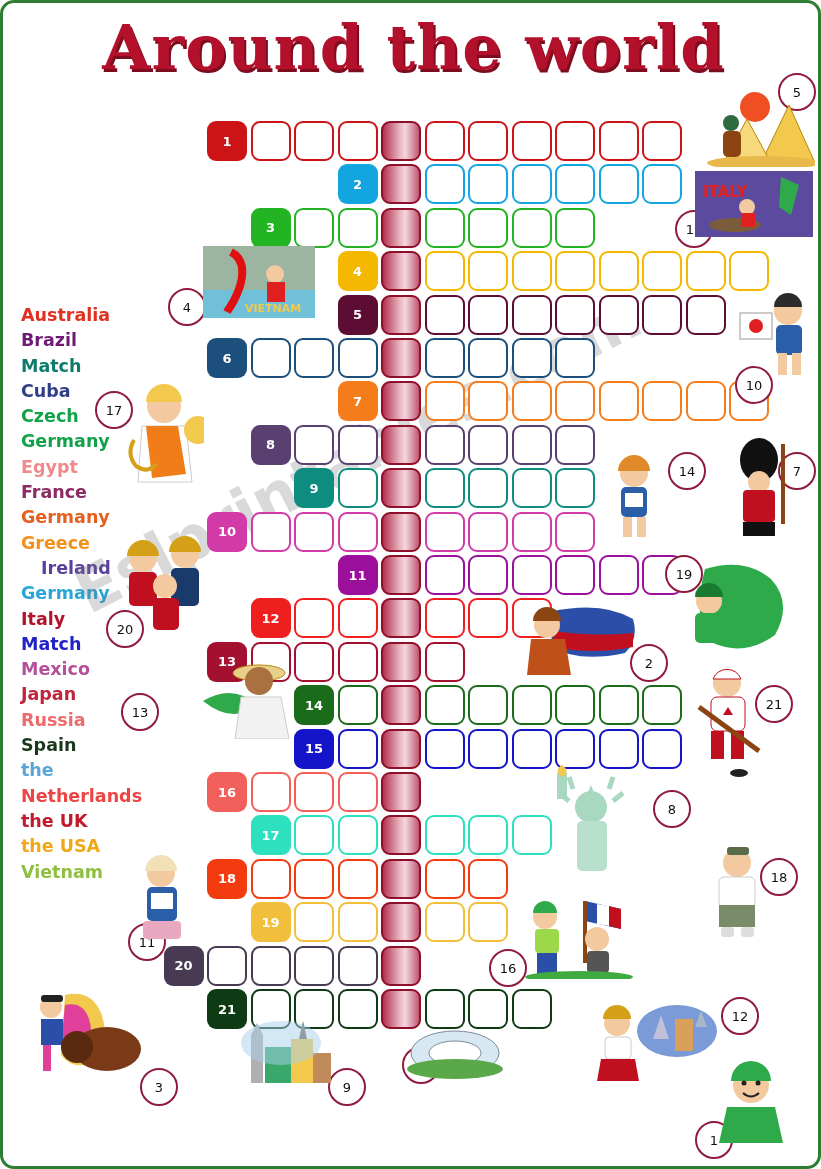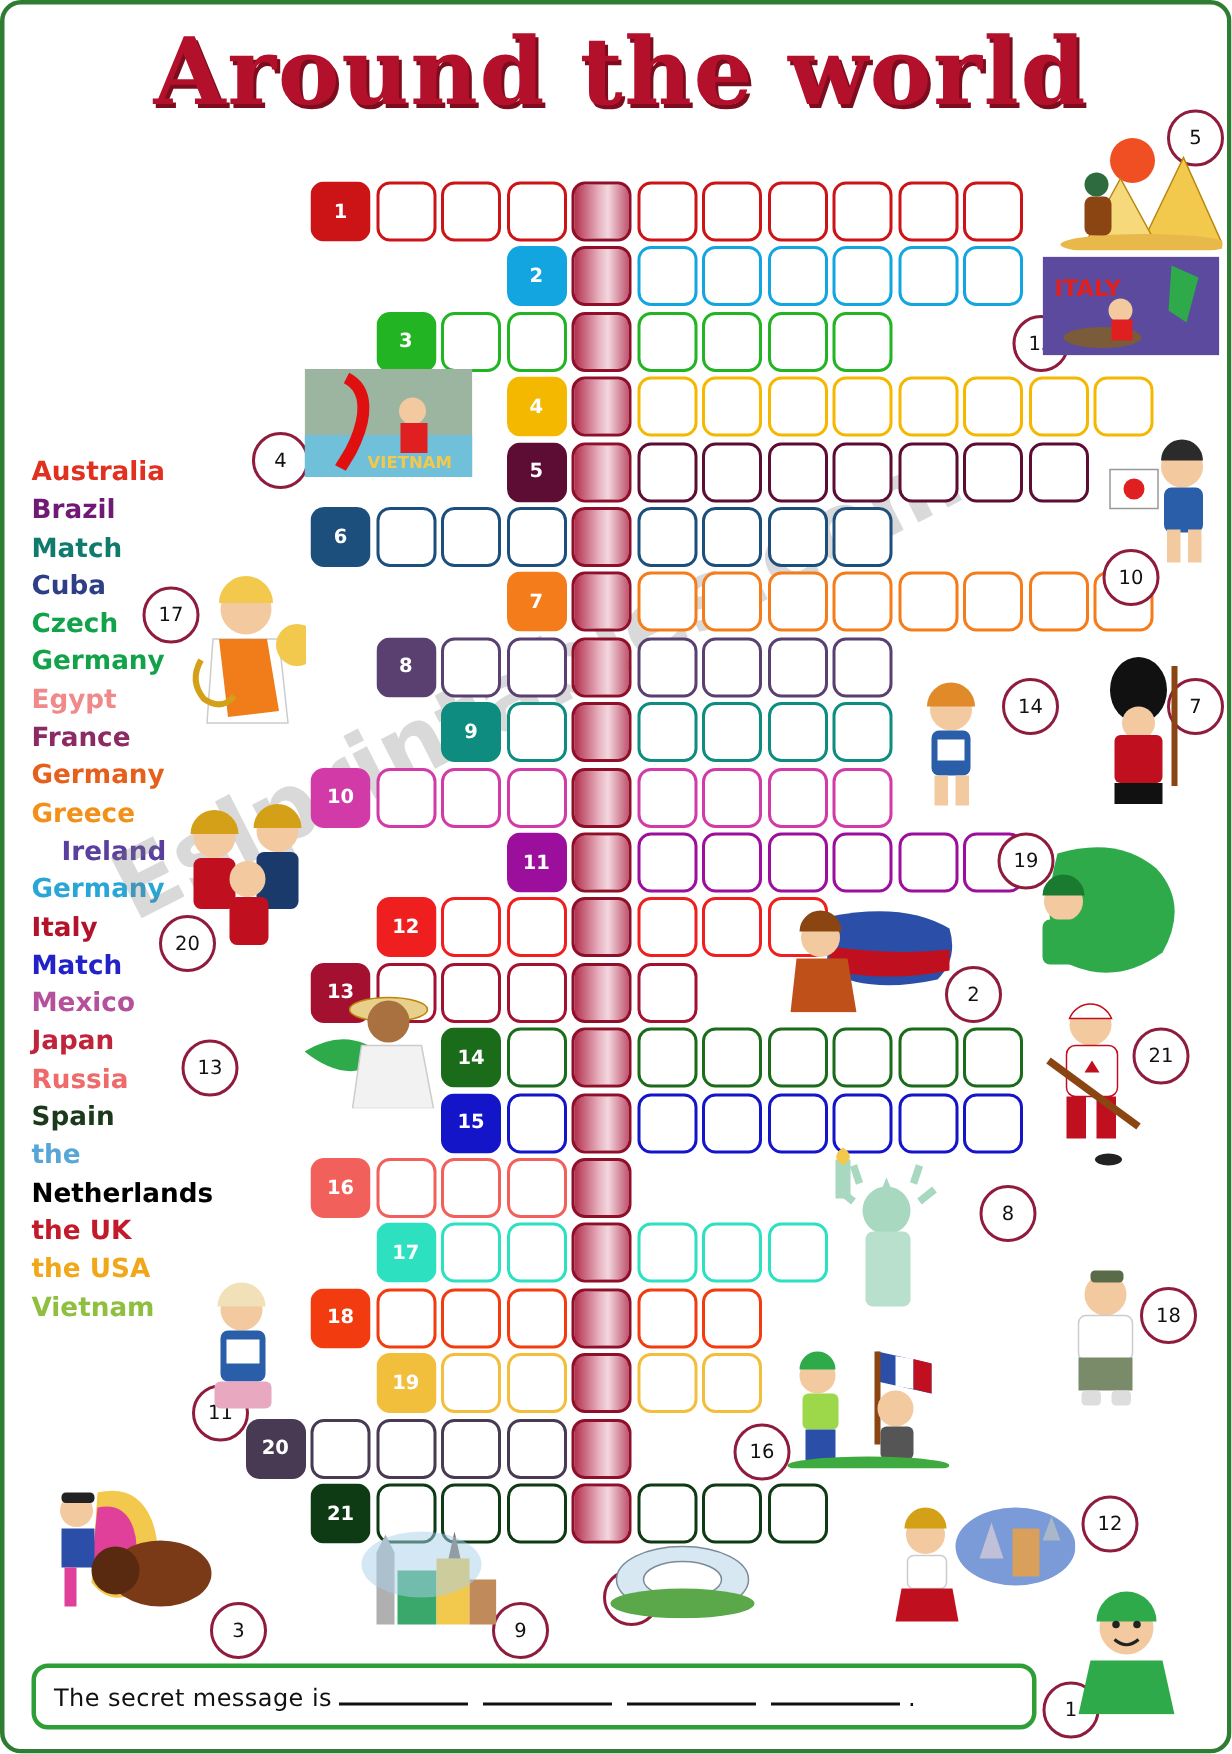--- a/index.html
+++ b/index.html
@@ -101,21 +101,21 @@
       <div style="color: rgb(242, 144, 25);">Greece</div>
       <div style="color: rgb(90, 63, 158); margin-left: 20px;">Ireland</div>
       <div style="color: rgb(42, 166, 214);">Germany</div>
       <div style="color: rgb(179, 18, 42);">Italy</div>
       <div style="color: rgb(34, 34, 200);">Match</div>
       <div style="color: rgb(181, 80, 155);">Mexico</div>
       <div style="color: rgb(192, 36, 58);">Japan</div>
       <div style="color: rgb(239, 106, 106);">Russia</div>
       <div style="color: rgb(27, 58, 27);">Spain</div>
       <div style="color: rgb(88, 166, 216);">the</div>
-      <div style="color: #000000;">Netherlands</div>
+      <div style="color: #ef4444;">Netherlands</div>
       <div style="color: rgb(194, 26, 42);">the UK</div>
       <div style="color: rgb(240, 167, 25);">the USA</div>
       <div style="color: rgb(143, 191, 63);">Vietnam</div>
     </div>
 
   <div class="wm">Eslprintables.com</div>
 
   <div id="grid">
       <div class="cell num" style="top: 118px; left: 204px; background: rgb(204, 20, 23);">1</div>
       <div class="cell" style="top: 118px; left: 247.5px; border-color: rgb(204, 20, 23);"></div>
@@ -279,25 +279,20 @@
       <div class="cell num" style="top: 986px; left: 204px; background: rgb(14, 58, 20);">21</div>
       <div class="cell" style="top: 986px; left: 247.5px; border-color: rgb(14, 58, 20);"></div>
       <div class="cell" style="top: 986px; left: 291px; border-color: rgb(14, 58, 20);"></div>
       <div class="cell" style="top: 986px; left: 334.5px; border-color: rgb(14, 58, 20);"></div>
       <div class="cell hl" style="top: 986px; left: 378px;"></div>
       <div class="cell" style="top: 986px; left: 421.5px; border-color: rgb(14, 58, 20);"></div>
       <div class="cell" style="top: 986px; left: 465px; border-color: rgb(14, 58, 20);"></div>
       <div class="cell" style="top: 986px; left: 508.5px; border-color: rgb(14, 58, 20);"></div>
     </div>
 
-  <div class="secret">
-    <span>The secret message is</span>
-    <span id="secret-blanks"><span class="blank"></span><span class="blank"></span><span class="blank"></span><span class="blank"></span></span>
-    <span>.</span>
-  </div>
 
 <div class="circ" style="left: 775px; top: 70px;">5</div>
     <div class="circ" style="left: 672px; top: 207px;">15</div>
     <div class="circ" style="left: 165px; top: 285px;">4</div>
     <div class="circ" style="left: 732px; top: 363px;">10</div>
     <div class="circ" style="left: 92px; top: 388px;">17</div>
     <div class="circ" style="left: 665px; top: 449px;">14</div>
     <div class="circ" style="left: 775px; top: 449px;">7</div>
     <div class="circ" style="left: 662px; top: 552px;">19</div>
     <div class="circ" style="left: 103px; top: 607px;">20</div>

